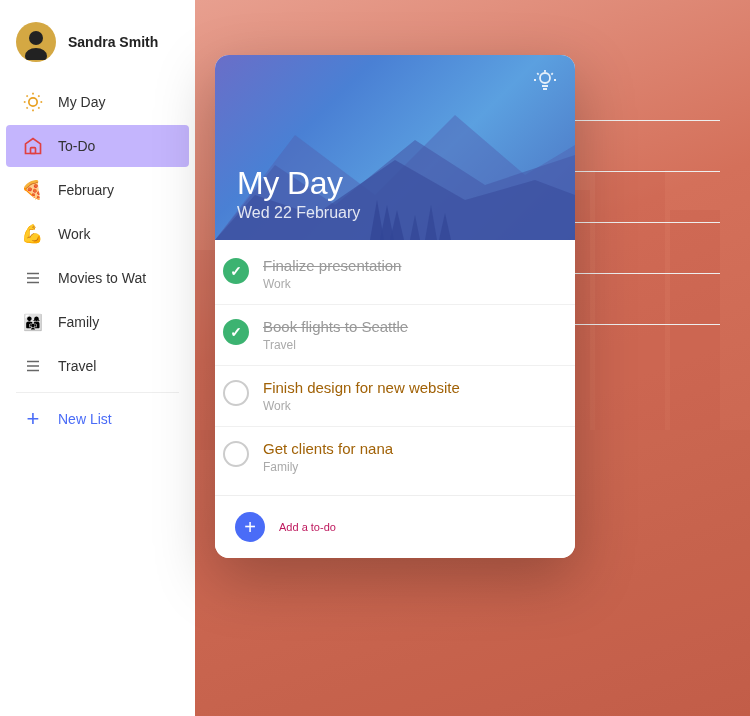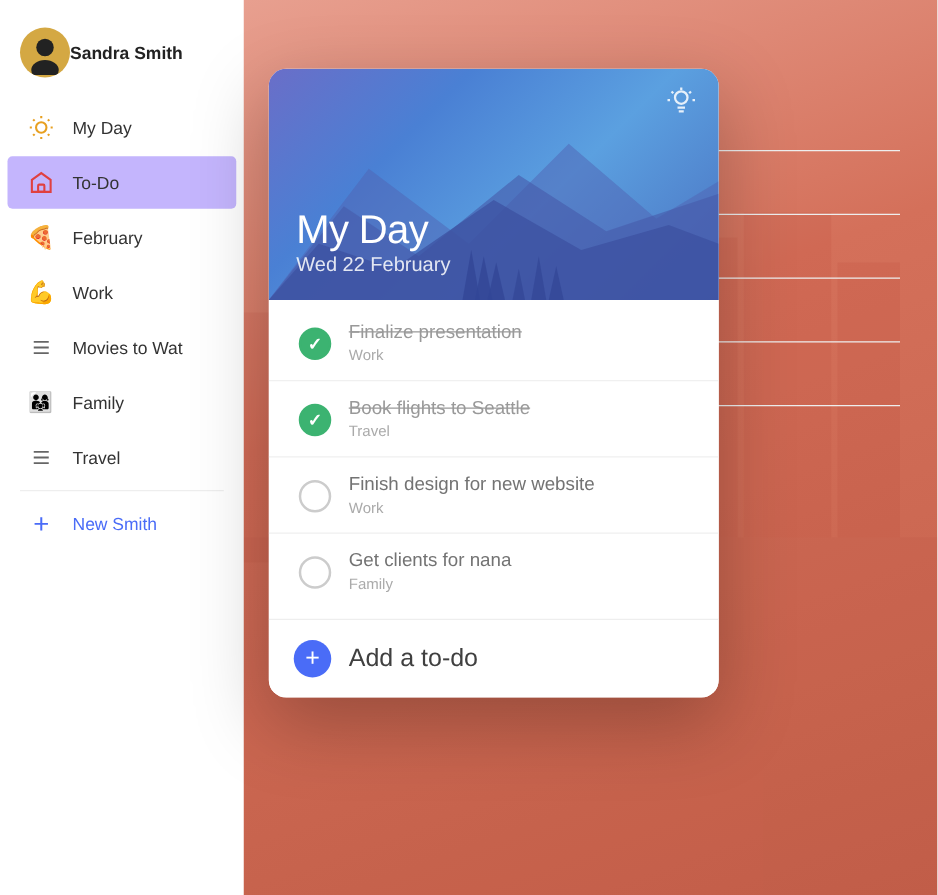--- a/index.html
+++ b/index.html
@@ -31,20 +31,21 @@
       background: #fff;
       z-index: 1;
       display: flex;
       flex-direction: column;
     }
 
     .user-profile {
       display: flex;
       align-items: center;
       padding: 22px 16px 18px;
+      gap: 12px;
     }
 
     .avatar {
       width: 40px;
       height: 40px;
       border-radius: 50%;
       background: #d4a843;
       display: flex;
       align-items: center;
       justify-content: center;
@@ -203,22 +204,22 @@
     }
 
     
     .card-tasks {
       padding: 4px 0 8px;
       background: #fff;
     }
 
     .card-task-item {
       display: flex;
-      align-items: center;
-      padding: 13px 24px;
+      align-items: flex-start;
+      padding: 13px 8px;
       gap: 14px;
       border-bottom: 1px solid #f0f0f0;
     }
 
     .card-task-item:last-child {
       border-bottom: none;
     }
 
     .task-circle {
       width: 26px;
@@ -246,21 +247,21 @@
     }
 
     .task-info {
       display: flex;
       flex-direction: column;
       gap: 3px;
     }
 
     .task-name {
       font-size: 15px;
-      color: #737373;
+      color: #a16207;
       font-weight: 400;
     }
 
     .task-name.strikethrough {
       text-decoration: line-through;
       color: #999;
     }
 
     .task-category {
       font-size: 12px;
@@ -287,22 +288,22 @@
       align-items: center;
       justify-content: center;
       font-size: 20px;
       font-weight: 300;
       line-height: 1;
       flex-shrink: 0;
       cursor: pointer;
     }
 
     .add-todo-label {
-      font-size: 20px;
-      color: #404040;
+      font-size: 11px;
+      color: #be185d;
       cursor: pointer;
     }
 
     
     .bg-task-text {
       font-size: 14px;
       color: rgba(255,255,255,0.75);
     }
 
     .sidebar-divider {
@@ -454,21 +455,21 @@
           <line x1="4" y1="18" x2="20" y2="18"></line>
         </svg>
       </div>
       <span class="nav-label">Travel</span>
     </div>
 
     <div class="sidebar-divider"></div>
 
     <div class="nav-item new-list">
       <div class="nav-icon" style="color:#4a6cf7; font-size:22px; font-weight:300;">+</div>
-      <span class="nav-label">New Smith</span>
+      <span class="nav-label">New List</span>
     </div>
   </div>
 </div>
 
 <div class="myday-card">
 
   <div class="card-header">
 
     <svg class="mountain-svg" viewBox="0 0 360 185" preserveAspectRatio="xMidYMax meet" xmlns="http://www.w3.org/2000/svg" height="185">
 

